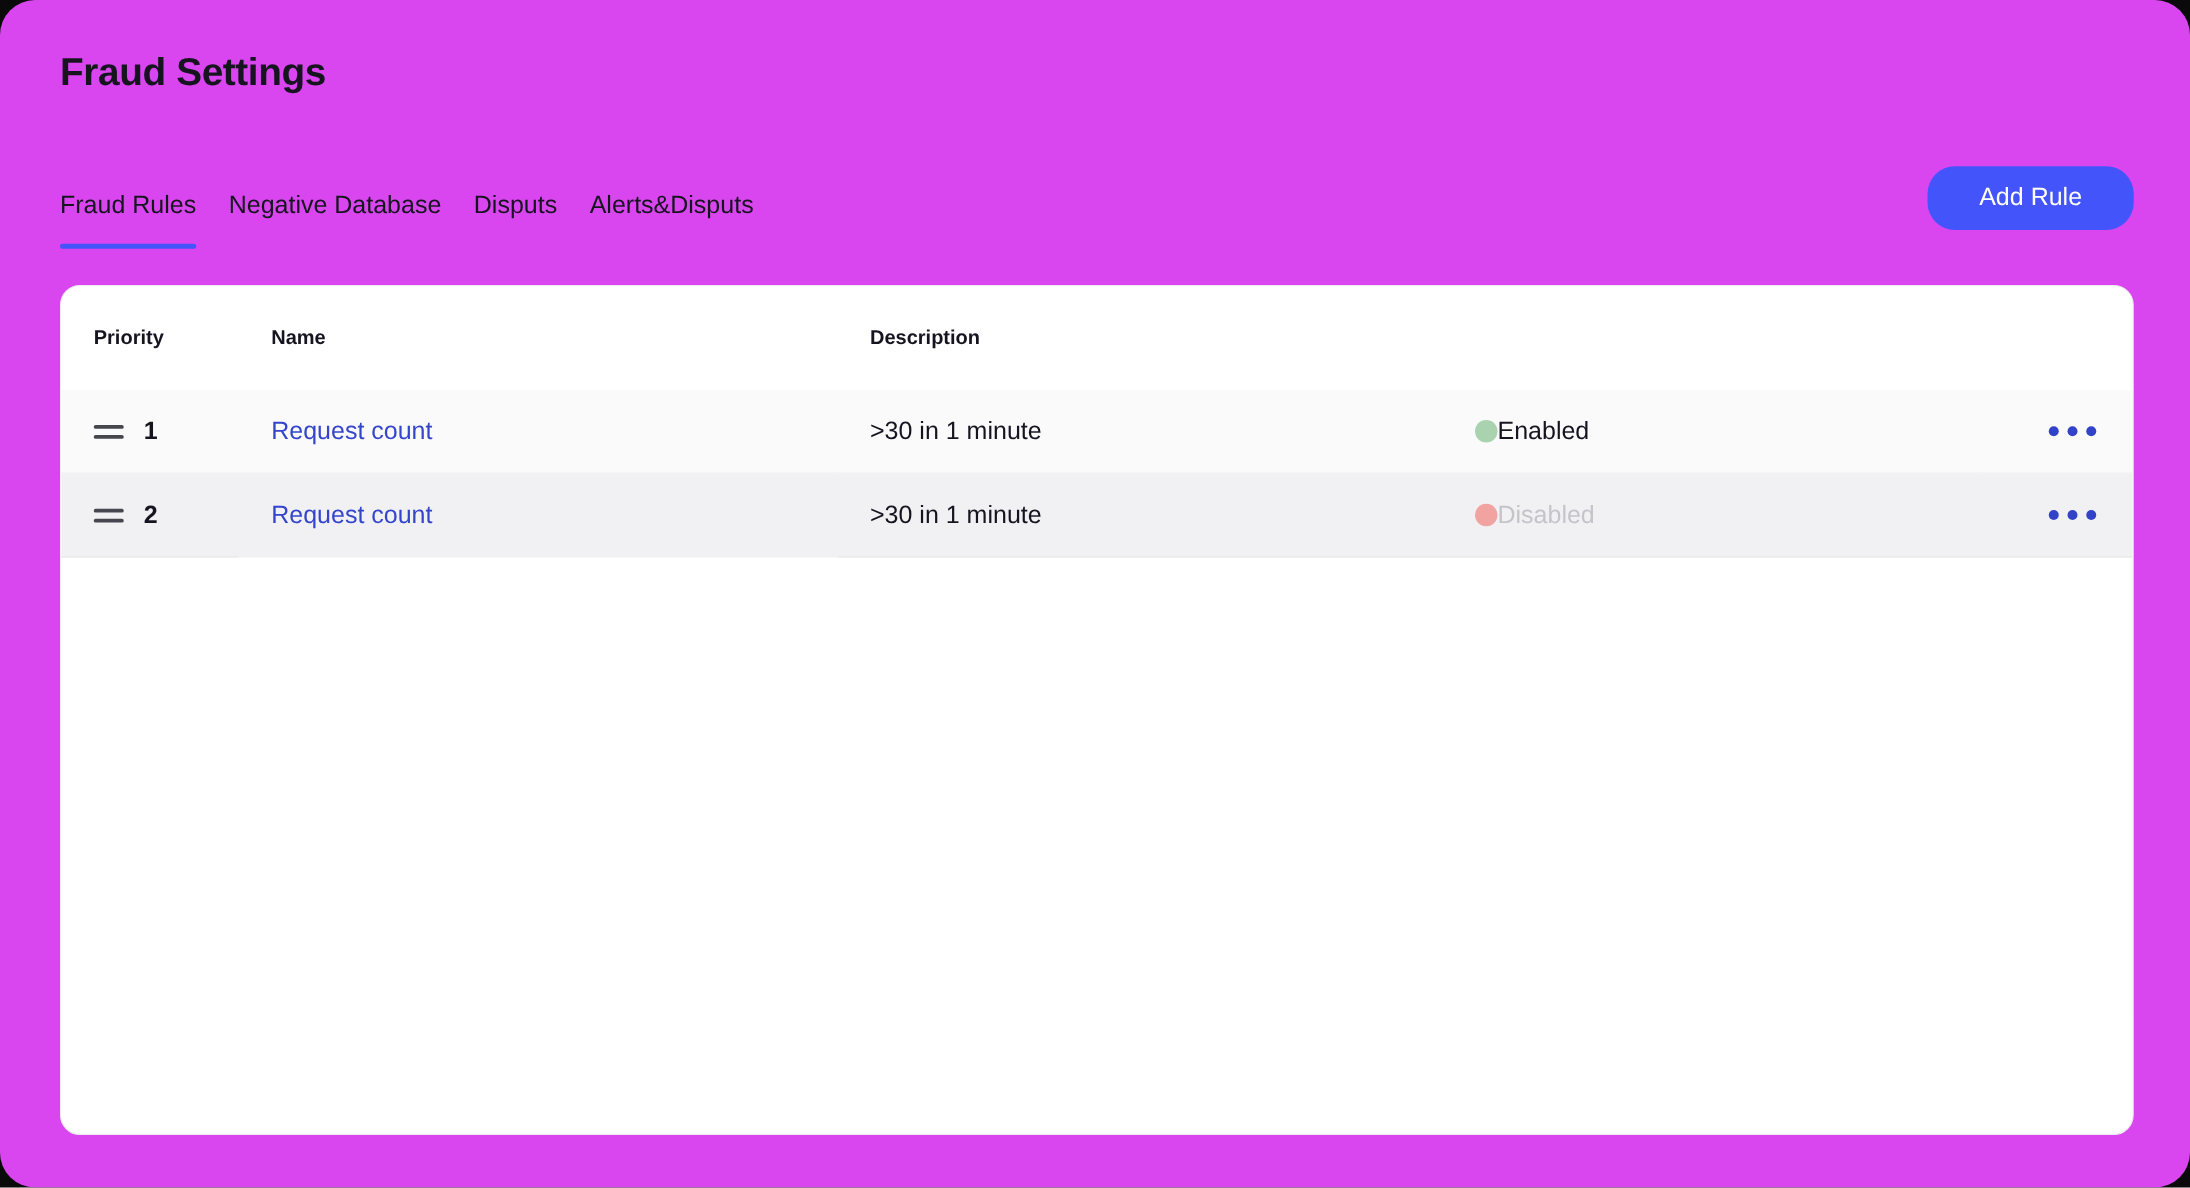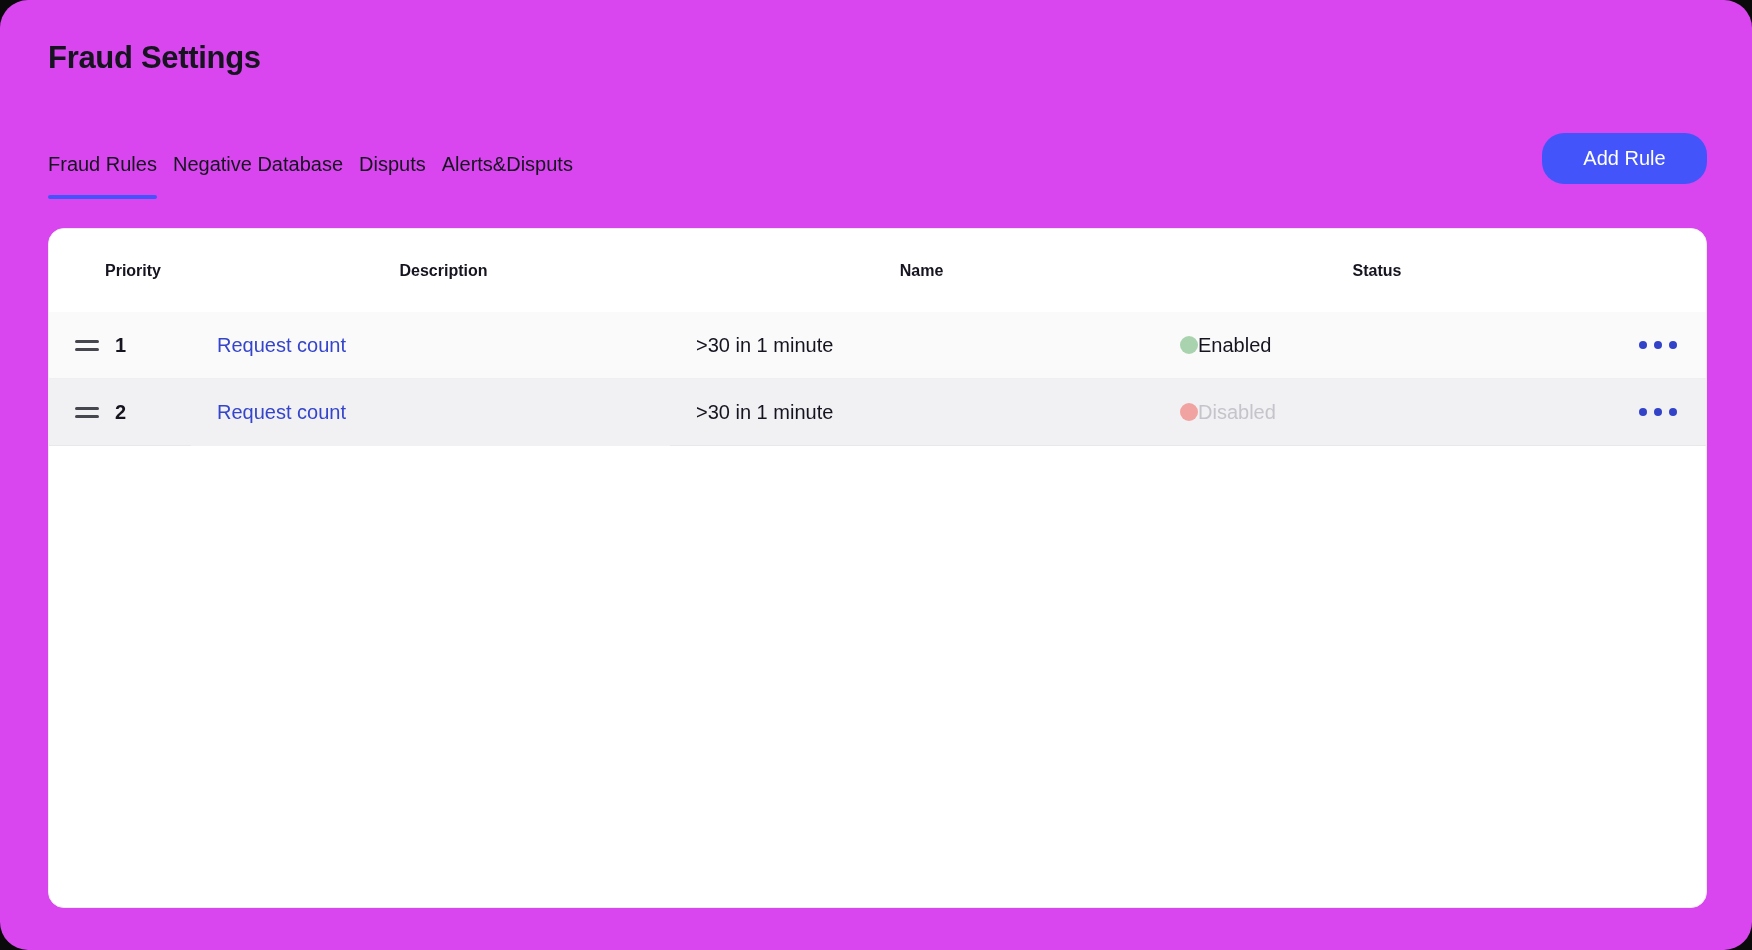--- a/index.html
+++ b/index.html
@@ -17,21 +17,21 @@
     overflow: hidden;
   }
   .page-title {
     position: absolute; left: 48px; top: 40px;
     font-size: 31px; font-weight: 700; letter-spacing: -0.3px;
     color: #16141F;
   }
   
   .tabs {
     position: absolute; left: 48px; top: 150px;
-    display: flex; gap: 16px;
+    display: flex; gap: 26px;
   }
   .tab {
     position: relative;
     font-size: 20px; font-weight: 500; color: #16141F;
     line-height: 28px;
     padding-bottom: 21px;
     cursor: pointer;
     white-space: nowrap;
   }
   .tab.active::after {
@@ -59,21 +59,21 @@
     border-radius: 16px;
     overflow: hidden;
   }
   .trow {
     display: grid;
     grid-template-columns: 142px 479px 477px 434px 1fr;
     align-items: center;
   }
   .thead { height: 83px; background: #FFFFFF; }
   .thead .cell {
-    font-size: 16px; font-weight: 700; color: #16141F; text-align: center;
+    font-size: 16px; font-weight: 700; color: #16141F;
   }
   .cell { padding-left: 26px; }
   .row { height: 67px; font-size: 20px; color: #16141F; }
   .row-enabled { background: #FAFAFB; }
   .row-disabled { background: #F1F1F4; }
   .row-enabled .cell { border-bottom: 1px solid #EFEFF1; height: 100%; display: flex; align-items: center; box-sizing: border-box; }
   .row-disabled .cell { border-bottom: 1px solid #E8E8EA; height: 100%; display: flex; align-items: center; box-sizing: border-box; }
   .row-disabled .c-name { border-bottom: none; }
   
   .priority-wrap { display: flex; align-items: center; gap: 16px; }
@@ -107,23 +107,22 @@
     <div class="tab">Disputs</div>
     <div class="tab">Alerts&amp;Disputs</div>
   </div>
 
   <button class="add-rule-btn">Add Rule</button>
 
   <div class="card">
 
     <div class="trow thead">
       <div class="cell c-priority">Priority</div>
+      <div class="cell c-name">Name</div>
       <div class="cell c-desc">Description</div>
-      <div class="cell c-name">Name</div>
-      <div class="cell c-status">Status</div>
       <div class="cell c-actions"></div>
     </div>
 
     <div class="trow row row-enabled">
       <div class="cell c-priority">
         <div class="priority-wrap">
           <div class="drag-handle">
               <span></span>
               <span></span>
             </div>

